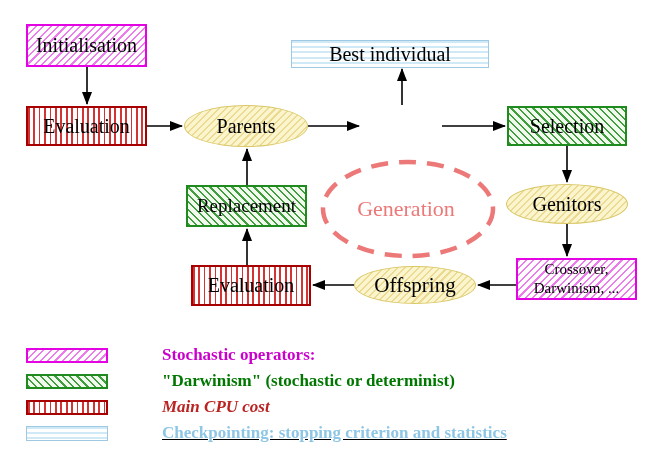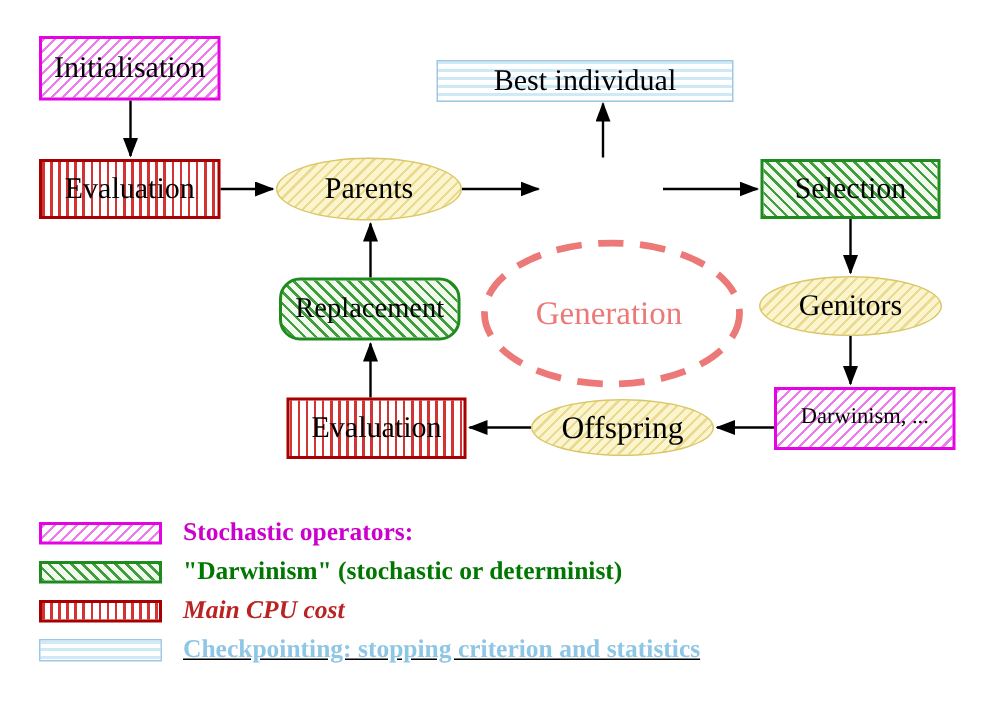--- a/index.html
+++ b/index.html
@@ -41,33 +41,33 @@
   #evaluation-top     { left:26px;  top:106px; width:121px; height:40px; }
   #parents            { left:184px; top:105px; width:124px; height:42px; }
   #stop               { left:361px; top:105px; width:81px;  height:40px; border-radius:13px; }
   #best-individual    { left:291px; top:40px;  width:198px; height:28px; }
   #selection          { left:507px; top:106px; width:120px; height:40px; }
   #genitors           { left:506px; top:184px; width:122px; height:40px; }
   #crossover-mutation { left:516px; top:258px; width:121px; height:42px;
                         flex-direction:column; font-size:15px; line-height:1.3; }
   #offspring          { left:354px; top:266px; width:122px; height:38px; font-size:21px; }
   #evaluation-bottom  { left:191px; top:265px; width:120px; height:41px; }
-  #replacement        { left:186px; top:185px; width:121px; height:42px; font-size:19px;border-radius:14px; }
+  #replacement        { left:186px; top:185px; width:121px; height:42px; font-size:19px; }
 
   #generation-label {
     position:absolute; left:321px; top:195px; width:170px; height:28px;
     display:flex; align-items:center; justify-content:center;
     color:#ec7878; font-size:22px;
   }
 
   
   .legend-row {
     position:absolute; left:26px; height:18px;
     display:flex; align-items:center;
-    font-size:17px; font-weight:bold; white-space:nowrap;
+    font-size:17px; font-weight:bold; white-space:nowrap;gap:40px;
   }
   #legend-row-0 { top:346px; } #legend-row-1 { top:372px; }
   #legend-row-2 { top:398px; } #legend-row-3 { top:424px;text-decoration:underline; }
   .legend-swatch { width:82px; height:15px; box-sizing:border-box; margin-right:14px; flex:0 0 auto; }
   .legend-swatch.hatch-magenta, .legend-swatch.hatch-green,
   .legend-swatch.stripe-red { border-width:2px; }
   .legend-swatch.stripe-blue { border-width:1.5px; }
   .t-magenta { color:#cc00cc; }
   .t-gold    { color:#eec832; margin-left:9px; }
   .t-green   { color:#007700; }
@@ -120,20 +120,21 @@
 
   <div id="selection" class="node hatch-green">
       <span>Selection</span>
     </div>
 
   <div id="genitors" class="node ellipse-yellow">
       <span>Genitors</span>
     </div>
 
   <div id="crossover-mutation" class="node hatch-magenta">
+    <span>Crossover,</span>
     <span>Darwinism, ...</span>
   </div>
 
   <div id="offspring" class="node ellipse-yellow">
       <span>Offspring</span>
     </div>
 
   <div id="evaluation-bottom" class="node stripe-red">
       <span>Evaluation</span>
     </div>

